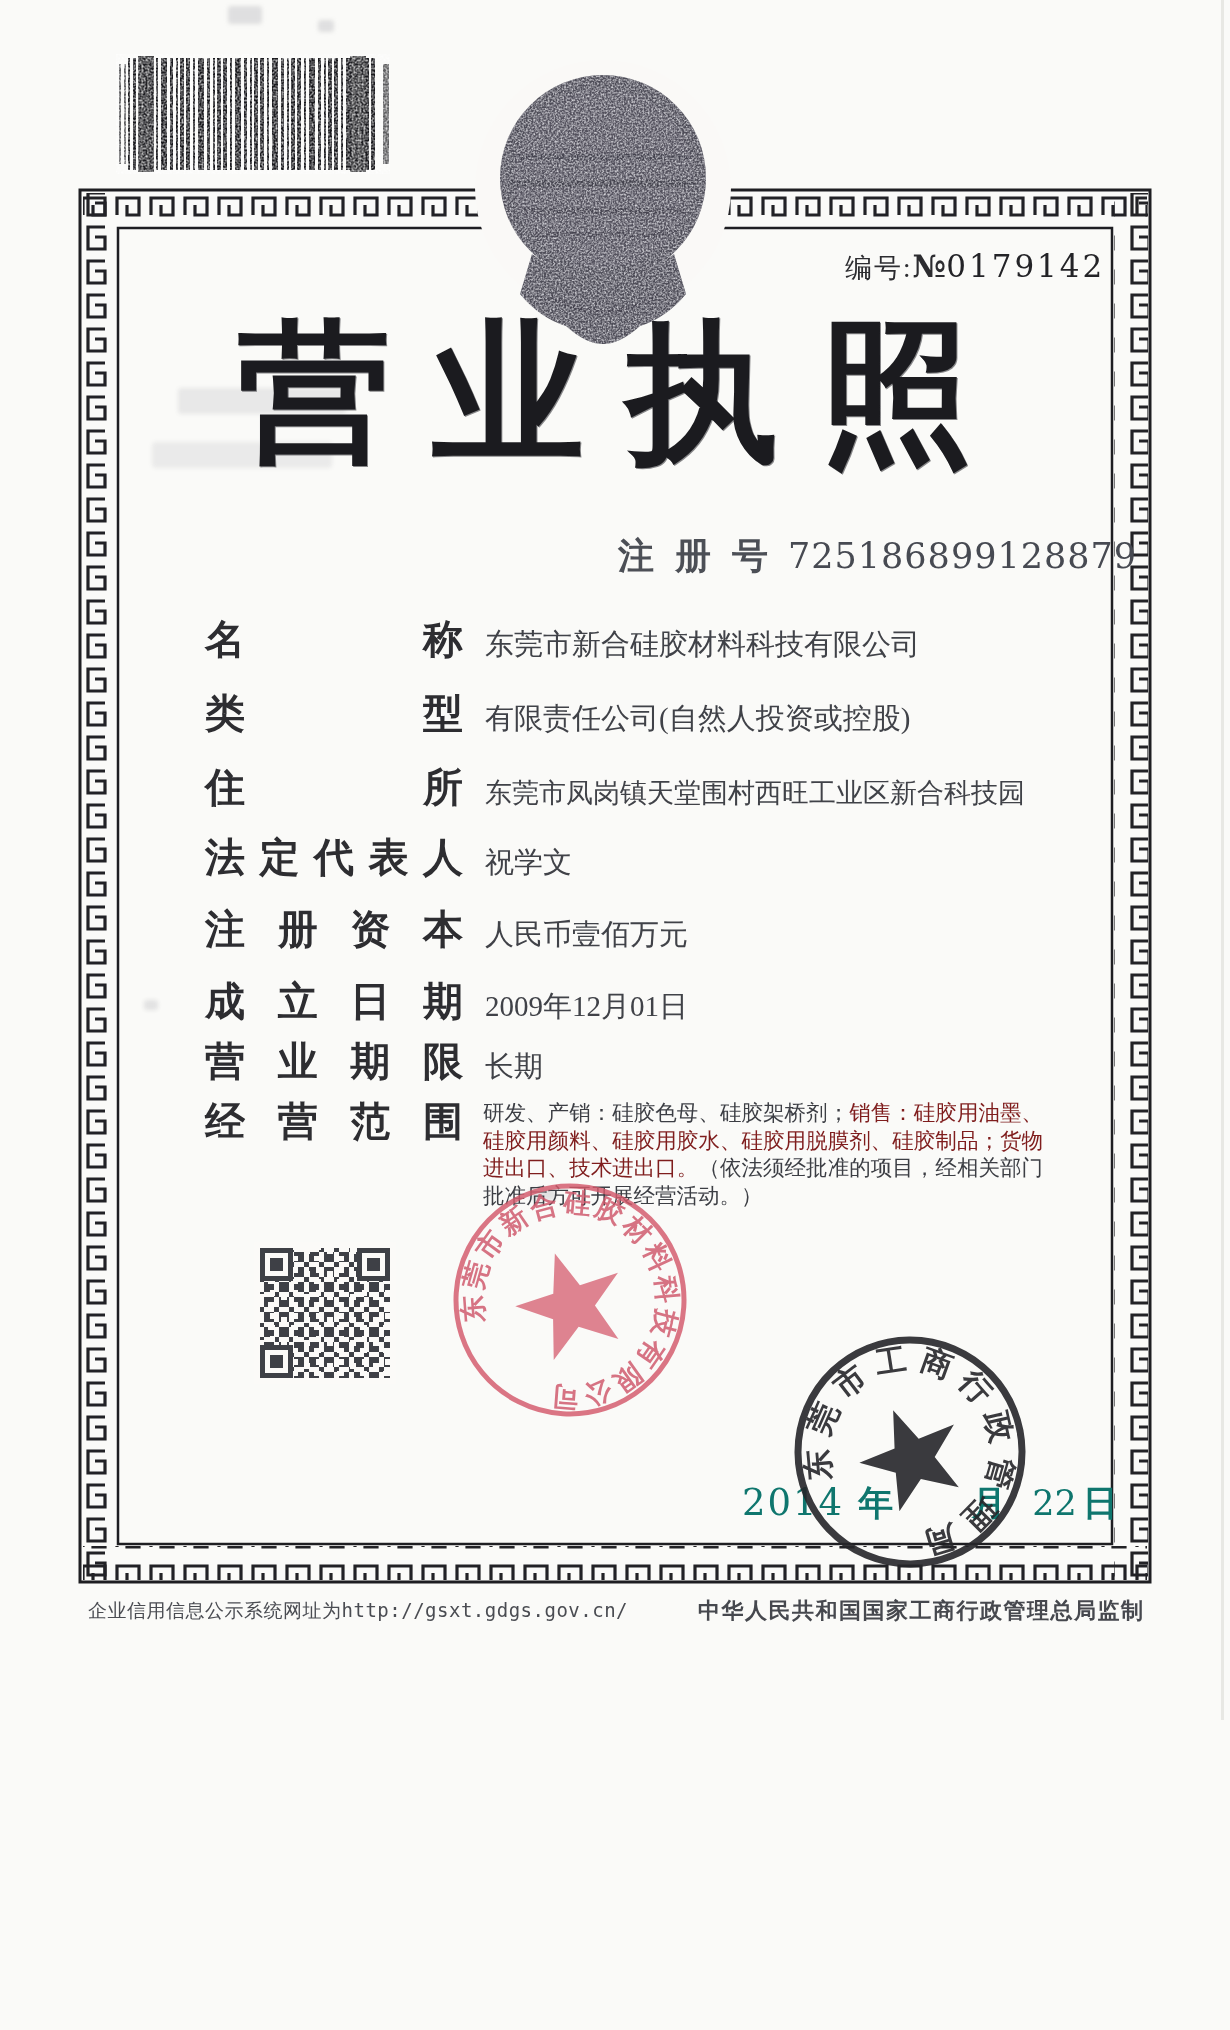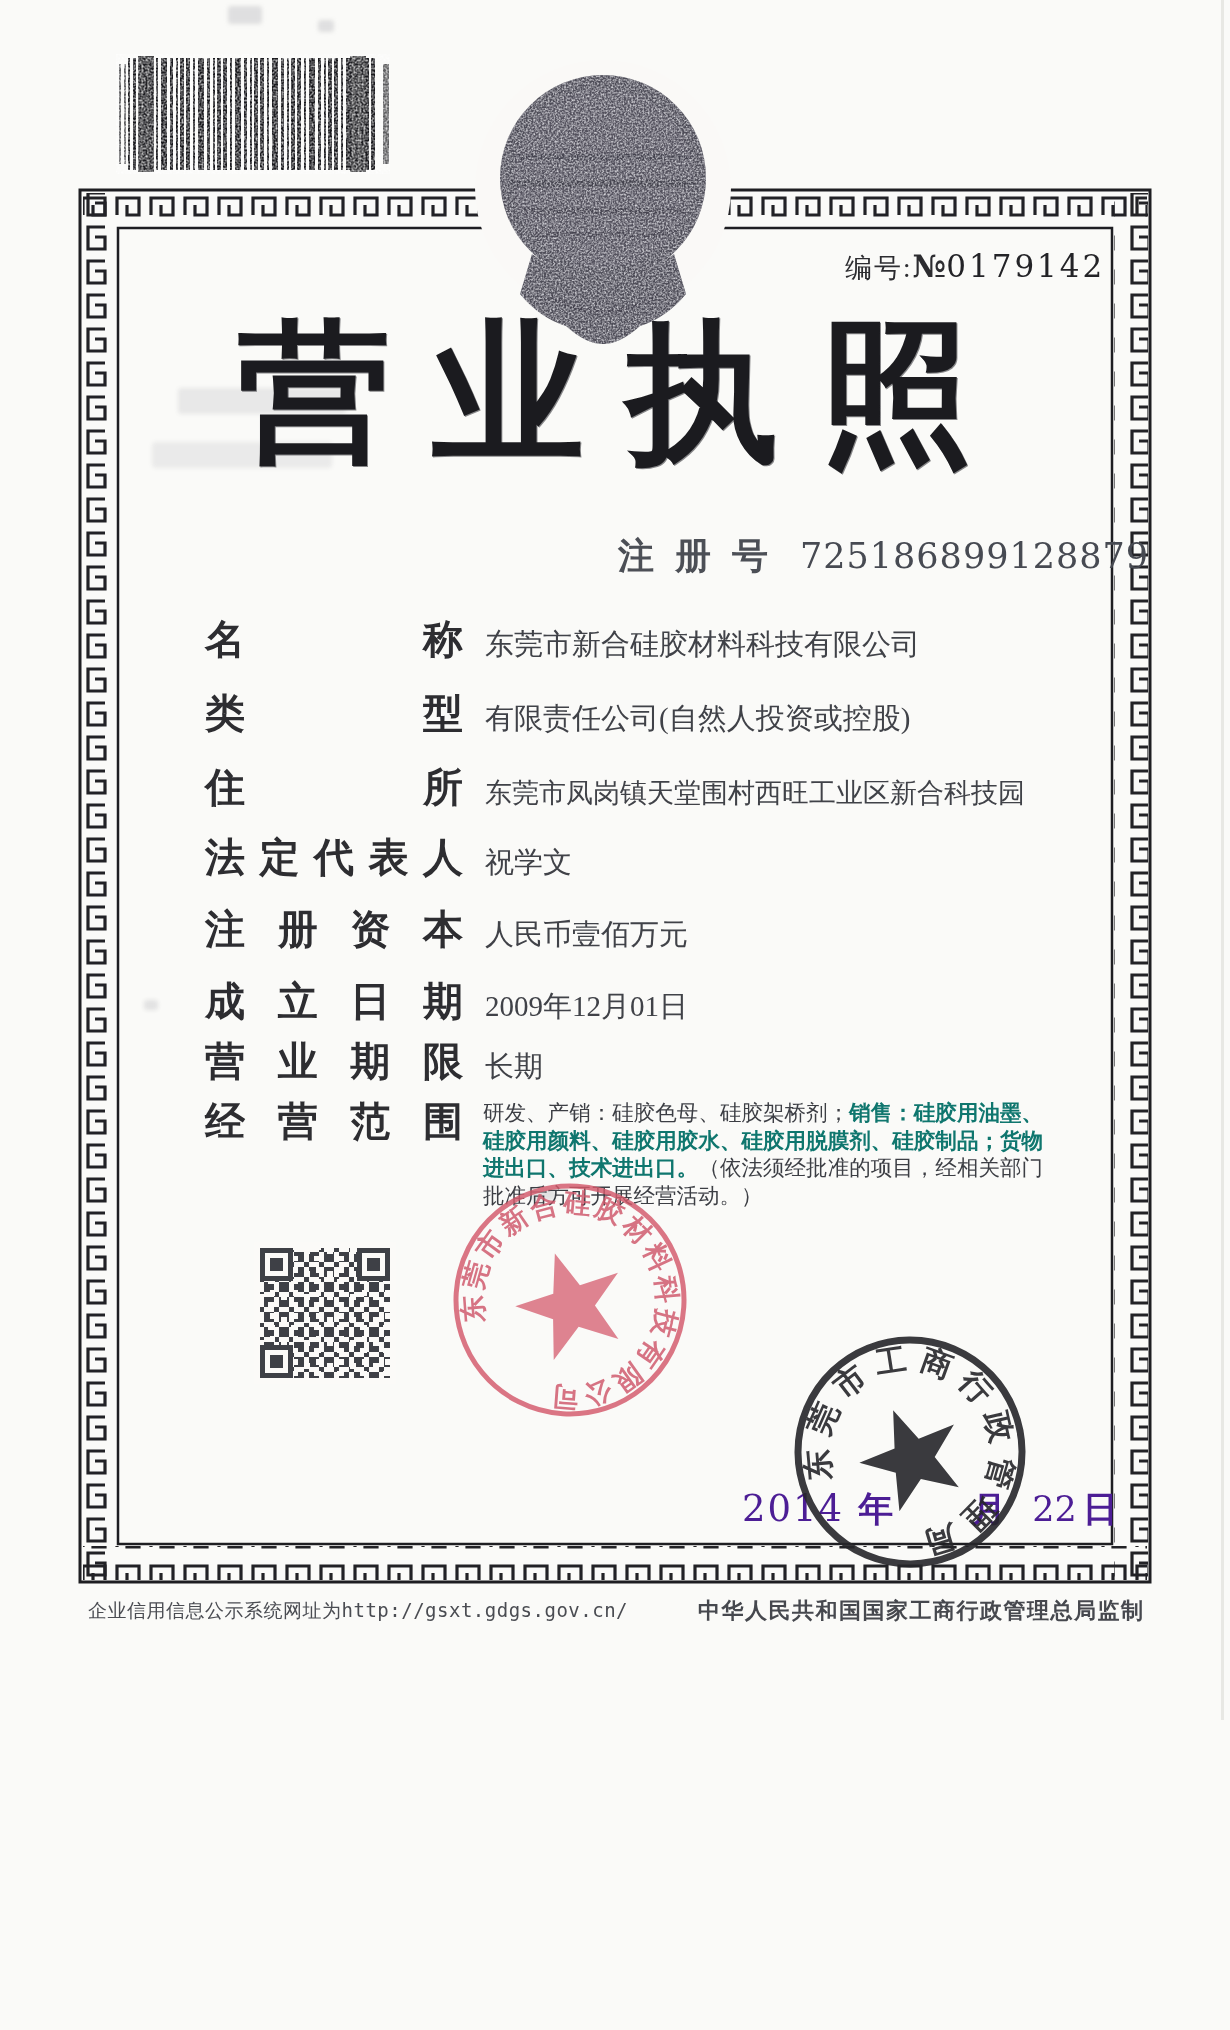--- a/index.html
+++ b/index.html
@@ -24,37 +24,37 @@
   #serial{left:845px;top:248px;display:flex;align-items:baseline;color:#2c2c30;}
   #serial .lbl{font-size:27px;letter-spacing:2px;}
   #serial .numero{font-family:"DejaVu Serif",serif;font-weight:bold;font-size:31px;}
   #serial .num{font-family:"DejaVu Serif",serif;font-size:31px;letter-spacing:3px;color:#232327;}
 
   
   #title{left:238px;top:318px;font-size:152px;font-weight:bold;color:#1b1b1f;
          letter-spacing:42px;line-height:1;text-shadow:1px 1px 0 rgba(40,40,46,.55);}
 
   
-  #reg-line{left:618px;top:532px;display:flex;align-items:baseline;gap:26px;color:#4c4f56;}
+  #reg-line{left:618px;top:532px;display:flex;align-items:baseline;gap:14px;color:#4c4f56;}
   #reg-line .lbl{font-size:36px;font-weight:600;letter-spacing:6px;}
   #reg-line .num{font-family:"DejaVu Serif",serif;font-size:35px;letter-spacing:1px;color:#474a52;}
 
   
   .row{left:205px;width:840px;display:flex;align-items:flex-start;}
   .row-label{width:258px;font-size:40px;font-weight:bold;color:#2d2d31;
              text-align:justify;text-align-last:justify;line-height:1.1;flex:none;}
   .row-value{margin-left:22px;font-size:29px;color:#404248;padding-top:7px;white-space:nowrap;}
   .row-value.tight{font-size:27px;padding-top:9px;}
   #scope-text{left:483px;top:1100px;width:560px;font-size:21.5px;line-height:27.5px;
               color:#3c3e44;text-align:justify;}
-  #scope-text .bold{font-weight:bold;color:#0f766e;}
+  #scope-text .bold{font-weight:normal;color:#7f1d1d;}
 
   
   #registry-label{left:612px;top:1422px;font-size:38px;font-weight:bold;color:#2d2d31;letter-spacing:10px;}
-  #date-line{left:742px;top:1480px;display:flex;align-items:baseline;color:#4c1d95;margin-top:6px;}
+  #date-line{left:742px;top:1480px;display:flex;align-items:baseline;color:#0f766e;}
   #date-line .y{font-family:"DejaVu Serif",serif;font-size:37px;letter-spacing:2px;}
   #date-line .u{font-size:35px;font-weight:600;}
   #date-line .d{font-family:"DejaVu Serif",serif;font-size:35px;text-align:right;}
 
   
   #footer-left{left:88px;top:1598px;font-family:"DejaVu Sans Mono",monospace;
                font-size:19px;color:#4a4c52;letter-spacing:0.5px;}
   #footer-right{left:698px;top:1596px;font-size:22px;font-weight:600;color:#46484e;letter-spacing:1.5px;}
 </style>
 </head>

